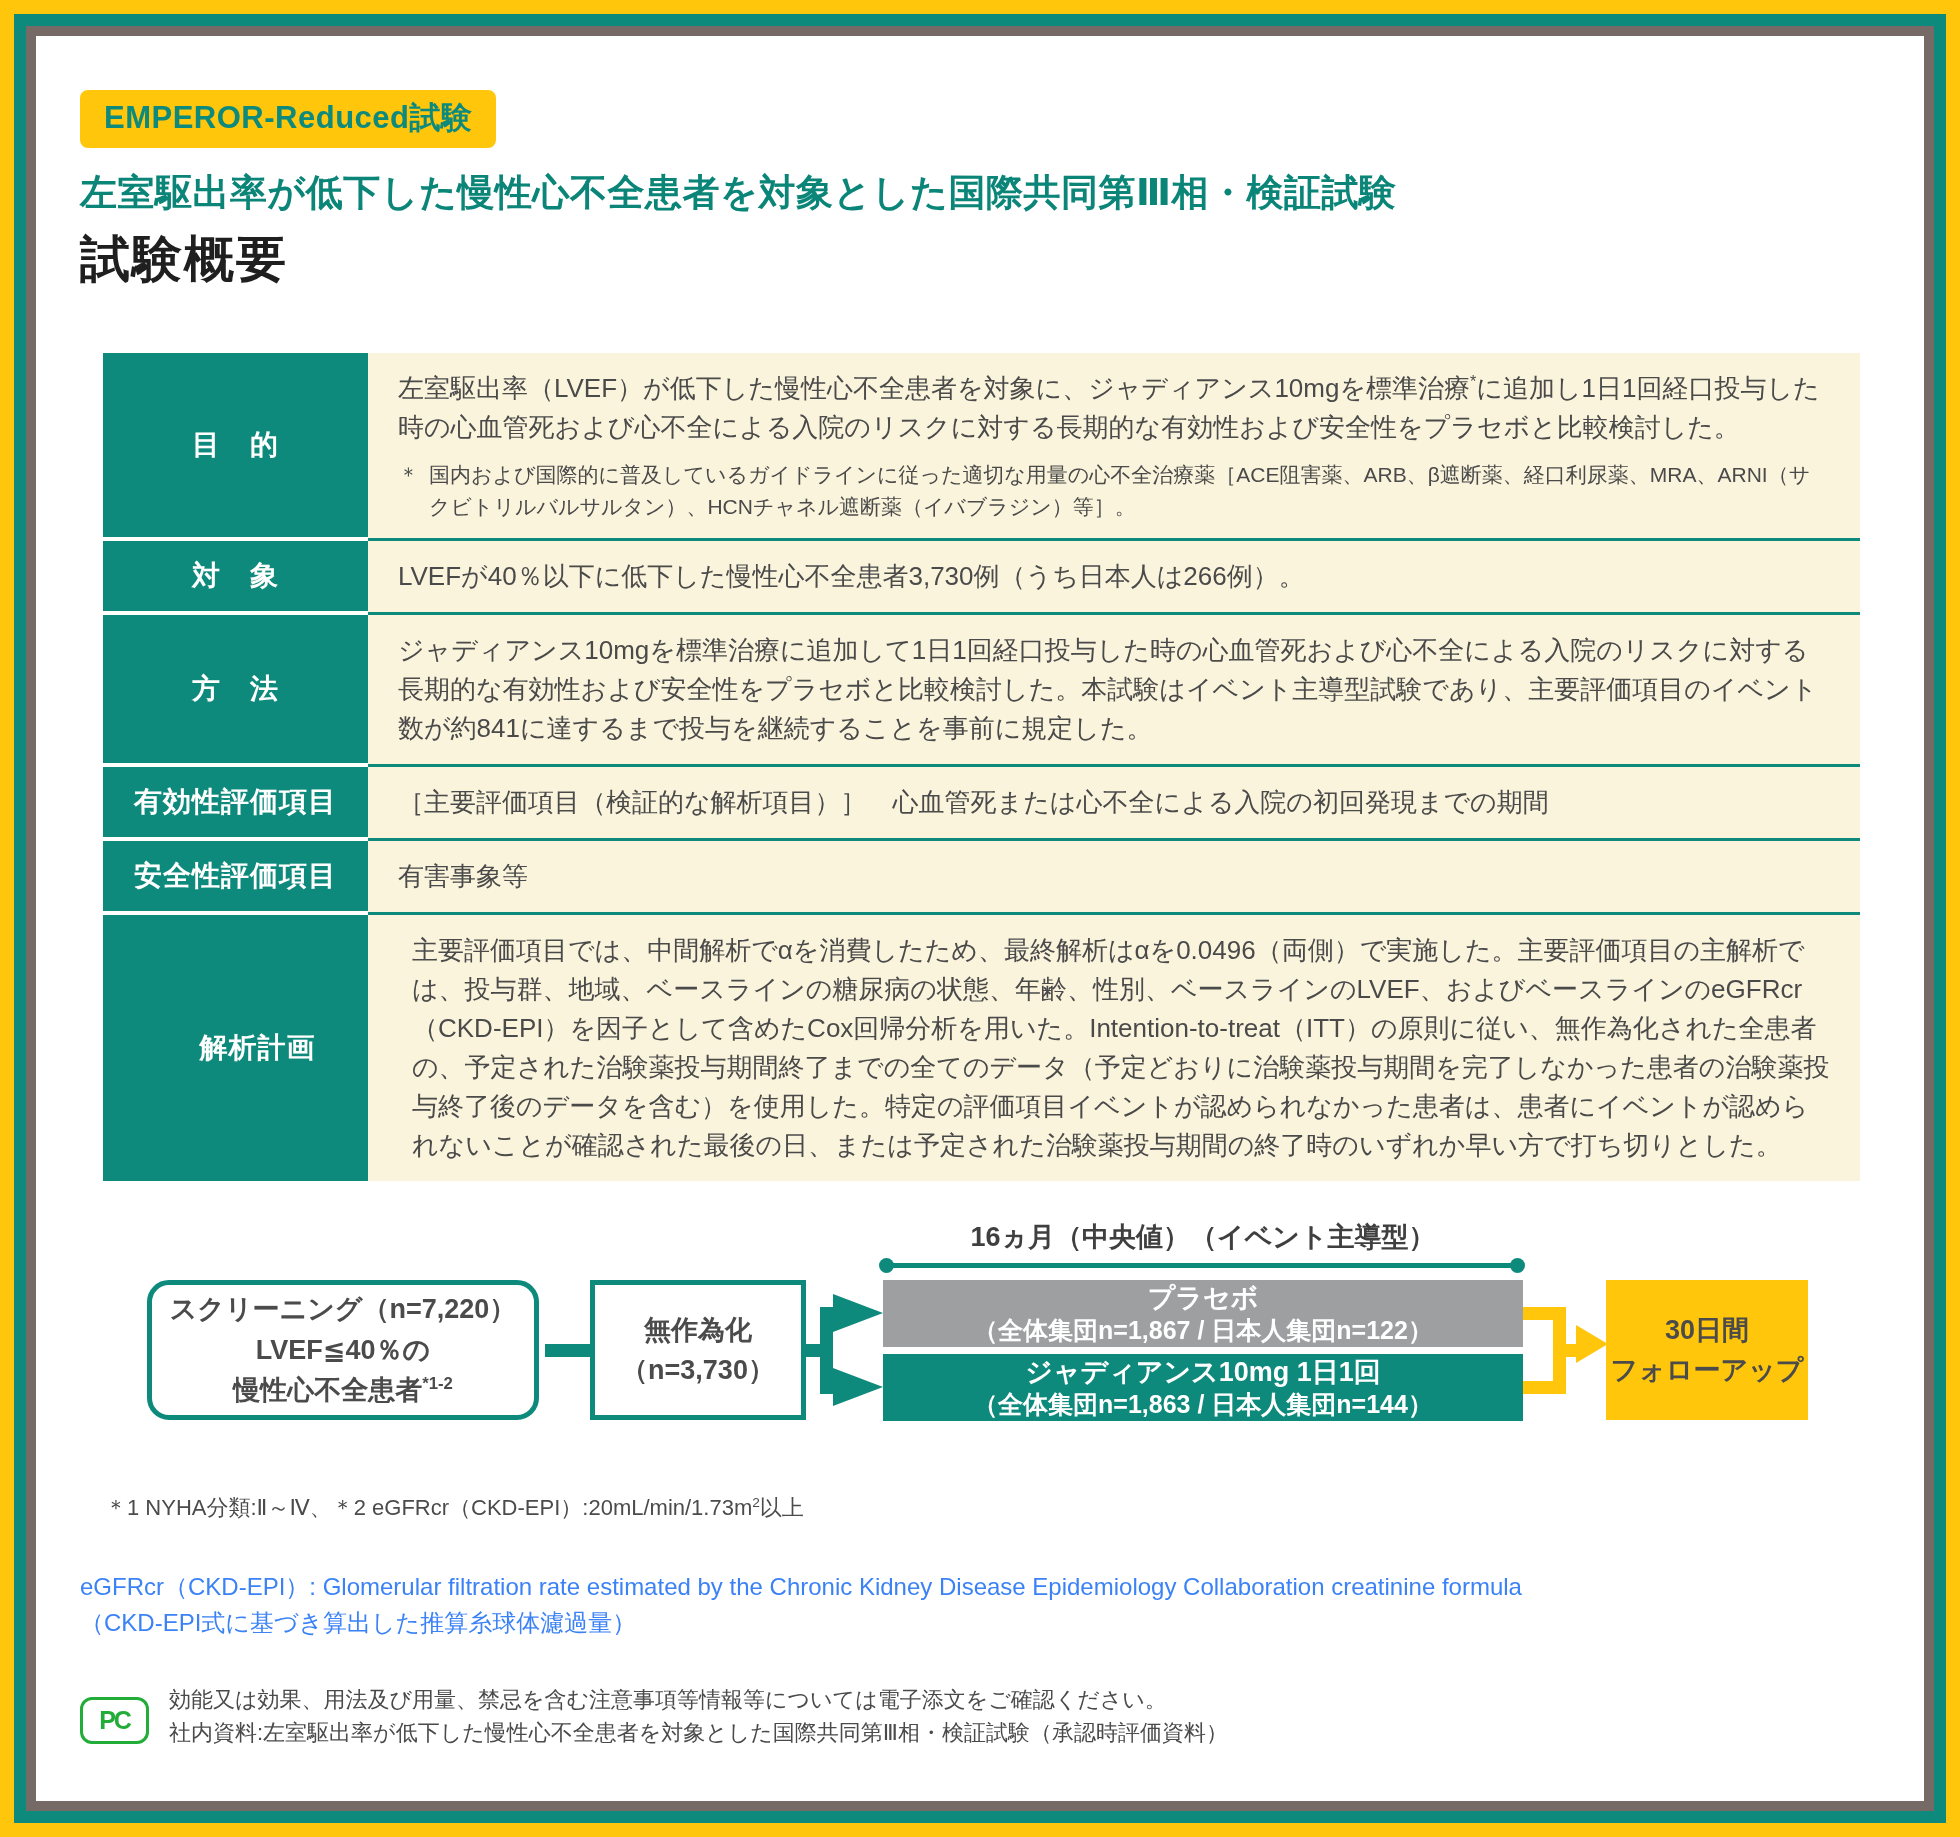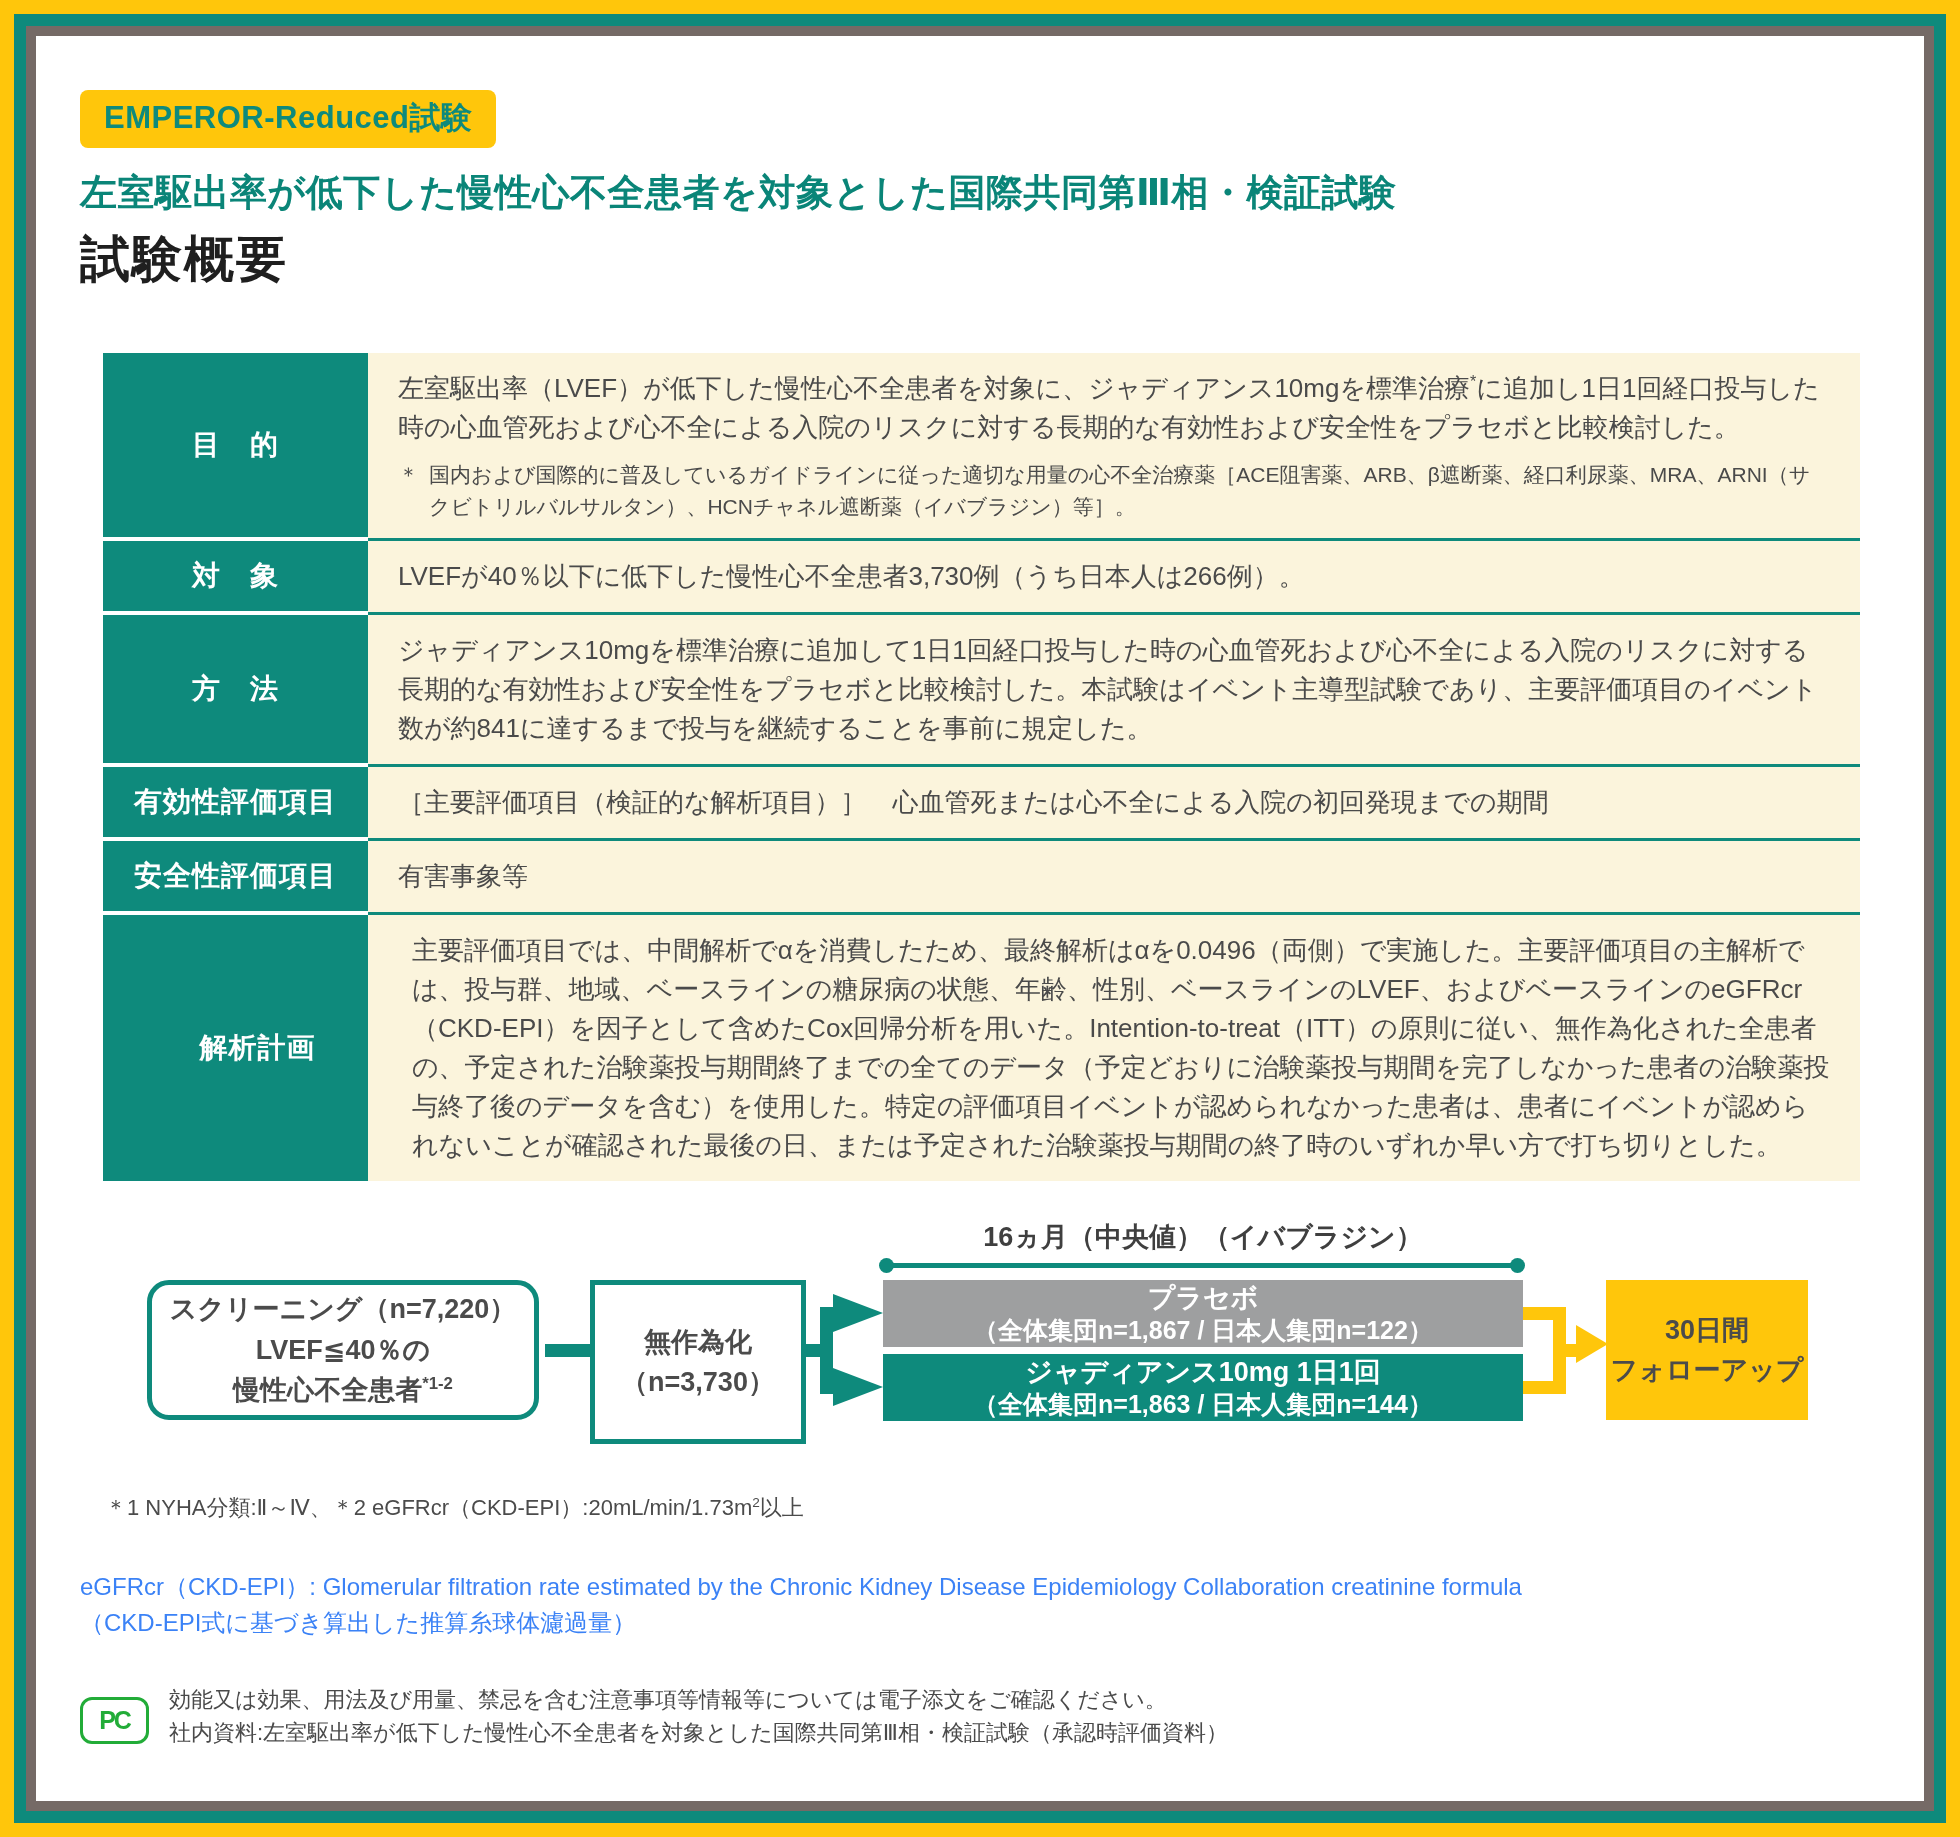--- a/index.html
+++ b/index.html
@@ -44,21 +44,21 @@
   sup { font-size:0.62em; vertical-align:super; line-height:0; }
 
   
   .diagram { position:relative; margin-top:38px; height:258px; }
   .flow-box {
     position:absolute; border:5px solid #0E8A7C; background:#fff;
     display:flex; flex-direction:column; align-items:center; justify-content:center;
     color:#4b4b4b; font-weight:600; font-size:27px; line-height:1.5; text-align:center;
   }
   #box-screening { left:67px;  top:61px; width:392px; height:140px;border-radius:22px; }
-  #box-random    { left:510px; top:61px; width:216px; height:164px; }
+  #box-random    { left:510px; top:61px; width:216px; height:140px; }
   .bar {
     position:absolute; left:803px; width:640px; height:67px; color:#fff;
     display:flex; flex-direction:column; align-items:center; justify-content:center; text-align:center;
   }
   #bar-placebo   { top:61px;  background:#9E9FA0; }
   #bar-jardiance { top:135px; background:#0E8A7C; }
   .bar .l1 { font-size:27px; font-weight:bold; line-height:1.2; }
   .bar .l2 { font-size:25px; font-weight:bold; line-height:1.2; }
   #box-followup {
     left:1526px; top:61px; width:202px; height:140px;
@@ -152,21 +152,21 @@
     <div class="th last">解析計画</div>
     <div class="td last">
       <div>主要評価項目では、中間解析でαを消費したため、最終解析はαを0.0496（両側）で実施した。主要評価項目の主解析では、投与群、地域、ベースラインの糖尿病の状態、年齢、性別、ベースラインのLVEF、およびベースラインのeGFRcr（CKD-EPI）を因子として含めたCox回帰分析を用いた。Intention-to-treat（ITT）の原則に従い、無作為化された全患者の、予定された治験薬投与期間終了までの全てのデータ（予定どおりに治験薬投与期間を完了しなかった患者の治験薬投与終了後のデータを含む）を使用した。特定の評価項目イベントが認められなかった患者は、患者にイベントが認められないことが確認された最後の日、または予定された治験薬投与期間の終了時のいずれか早い方で打ち切りとした。</div>
     </div>
 
   </div>
 
   
   <div class="diagram">
 
-    <div class="timeline-label">16ヵ月（中央値）（イバブラジン）</div>
+    <div class="timeline-label">16ヵ月（中央値）（イベント主導型）</div>
     <div class="timeline-line"></div>
     <div class="timeline-dot" id="dot-left"></div>
     <div class="timeline-dot" id="dot-right"></div>
 
     <div class="flow-box" id="box-screening">
       <div>スクリーニング（n=7,220）</div>
       <div>LVEF≦40％の</div>
       <div><span>慢性心不全患者</span><sup>*1-2</sup></div>
     </div>
 

